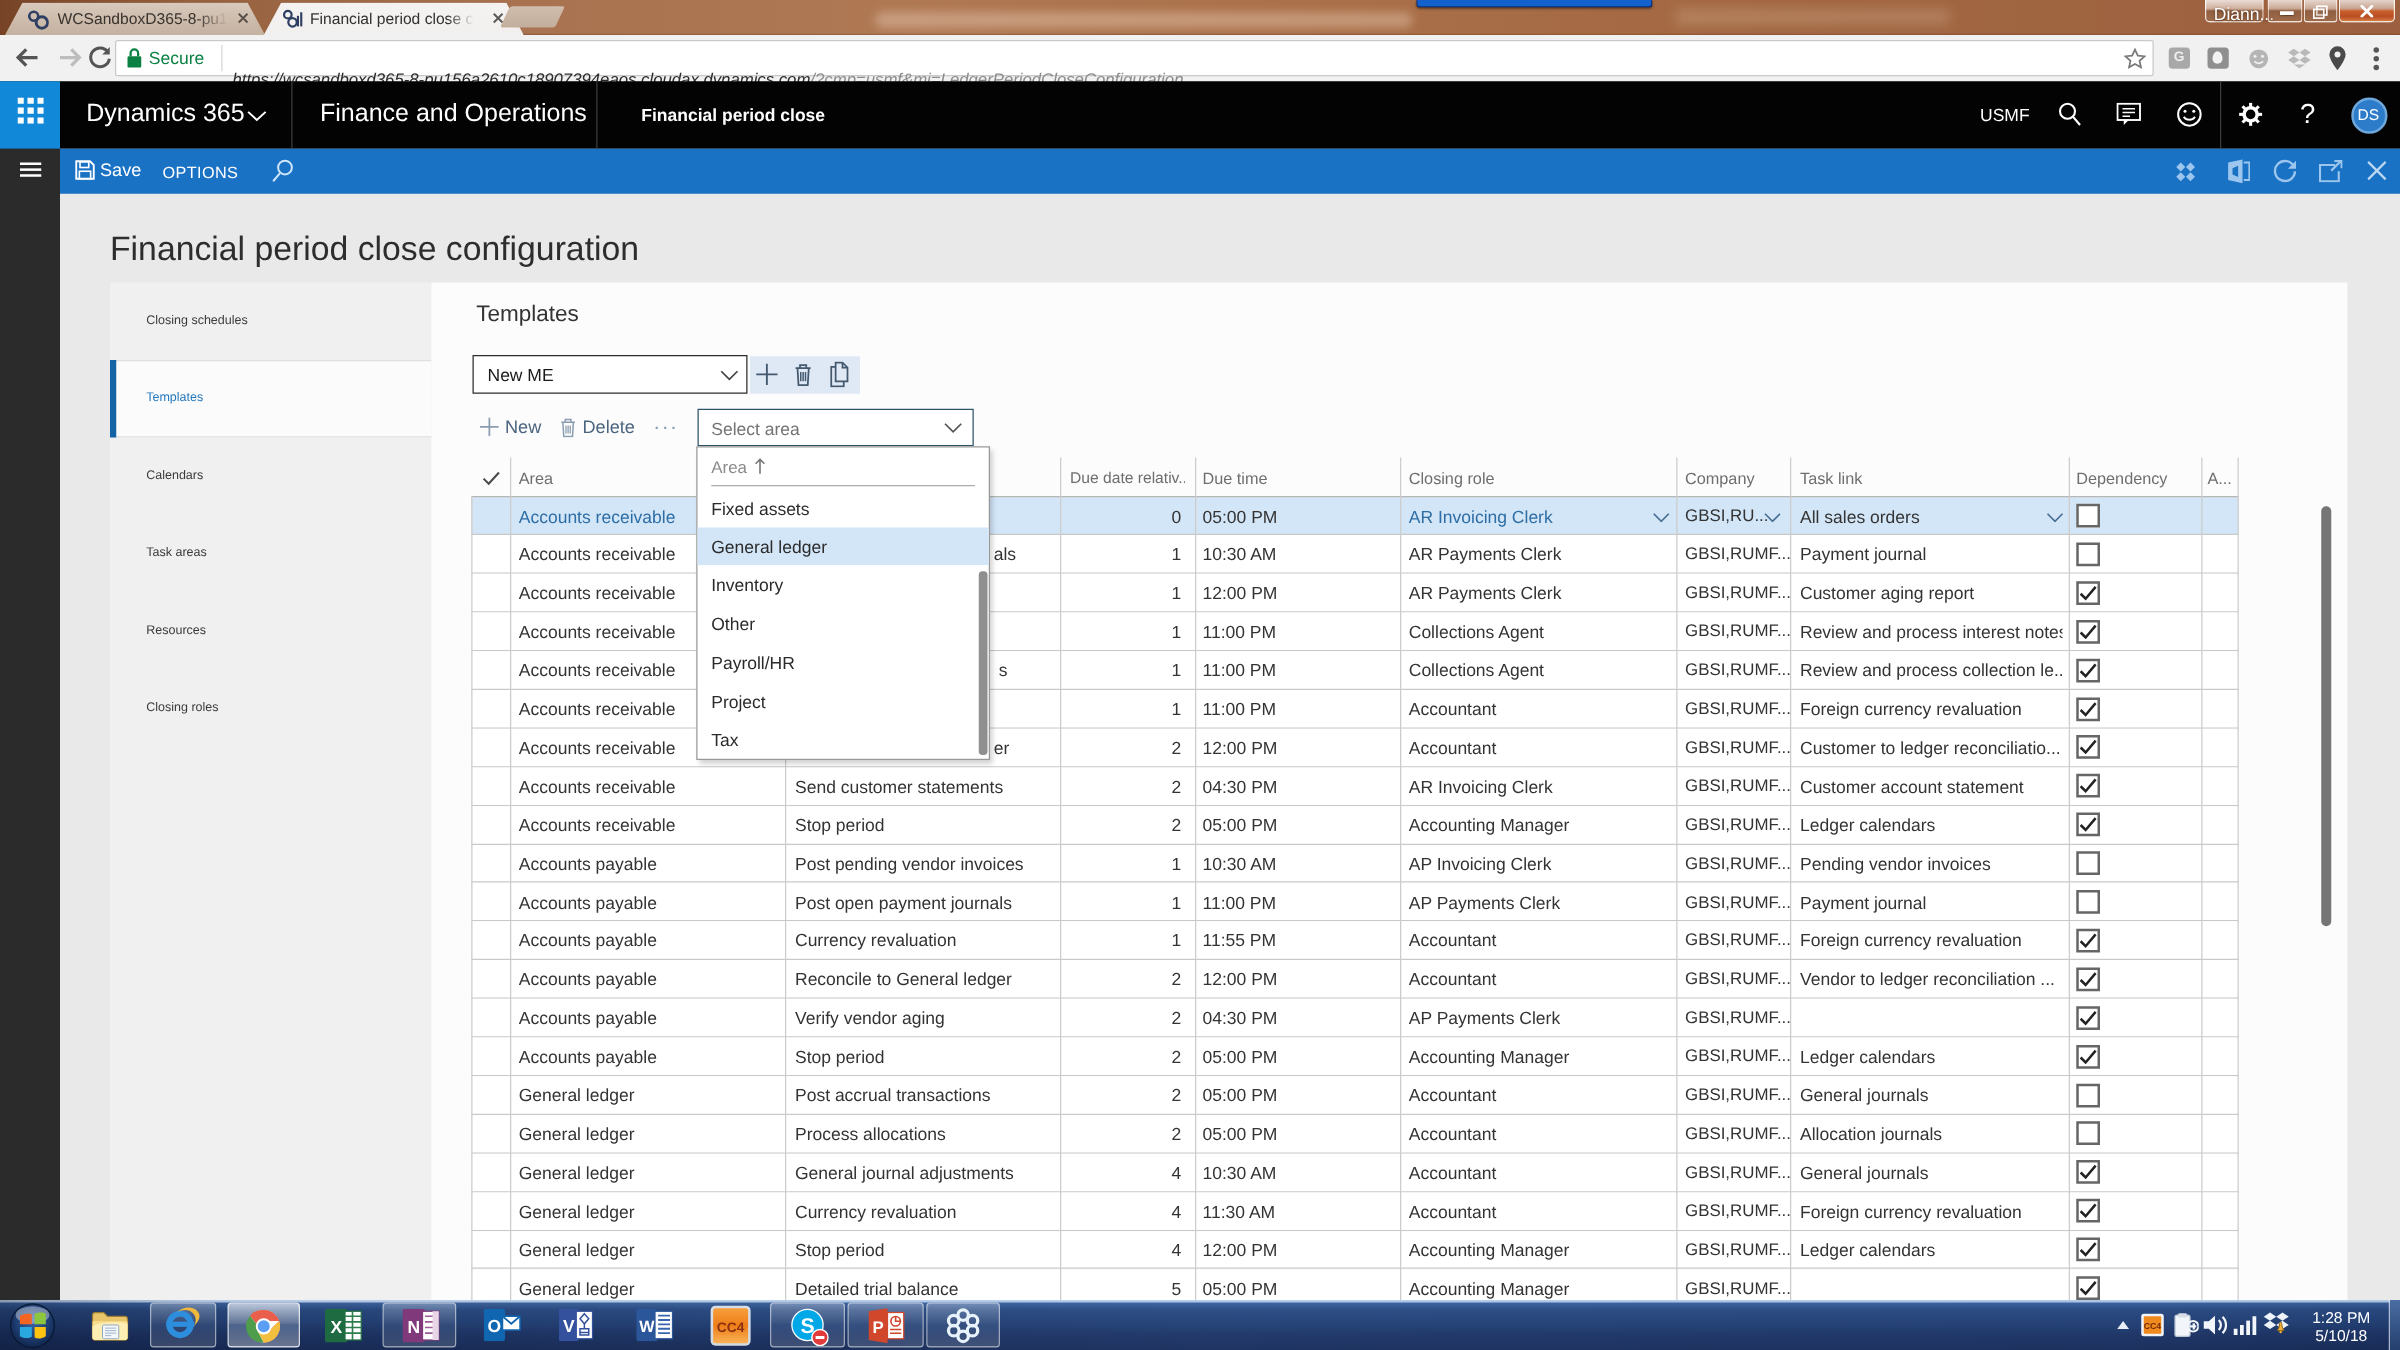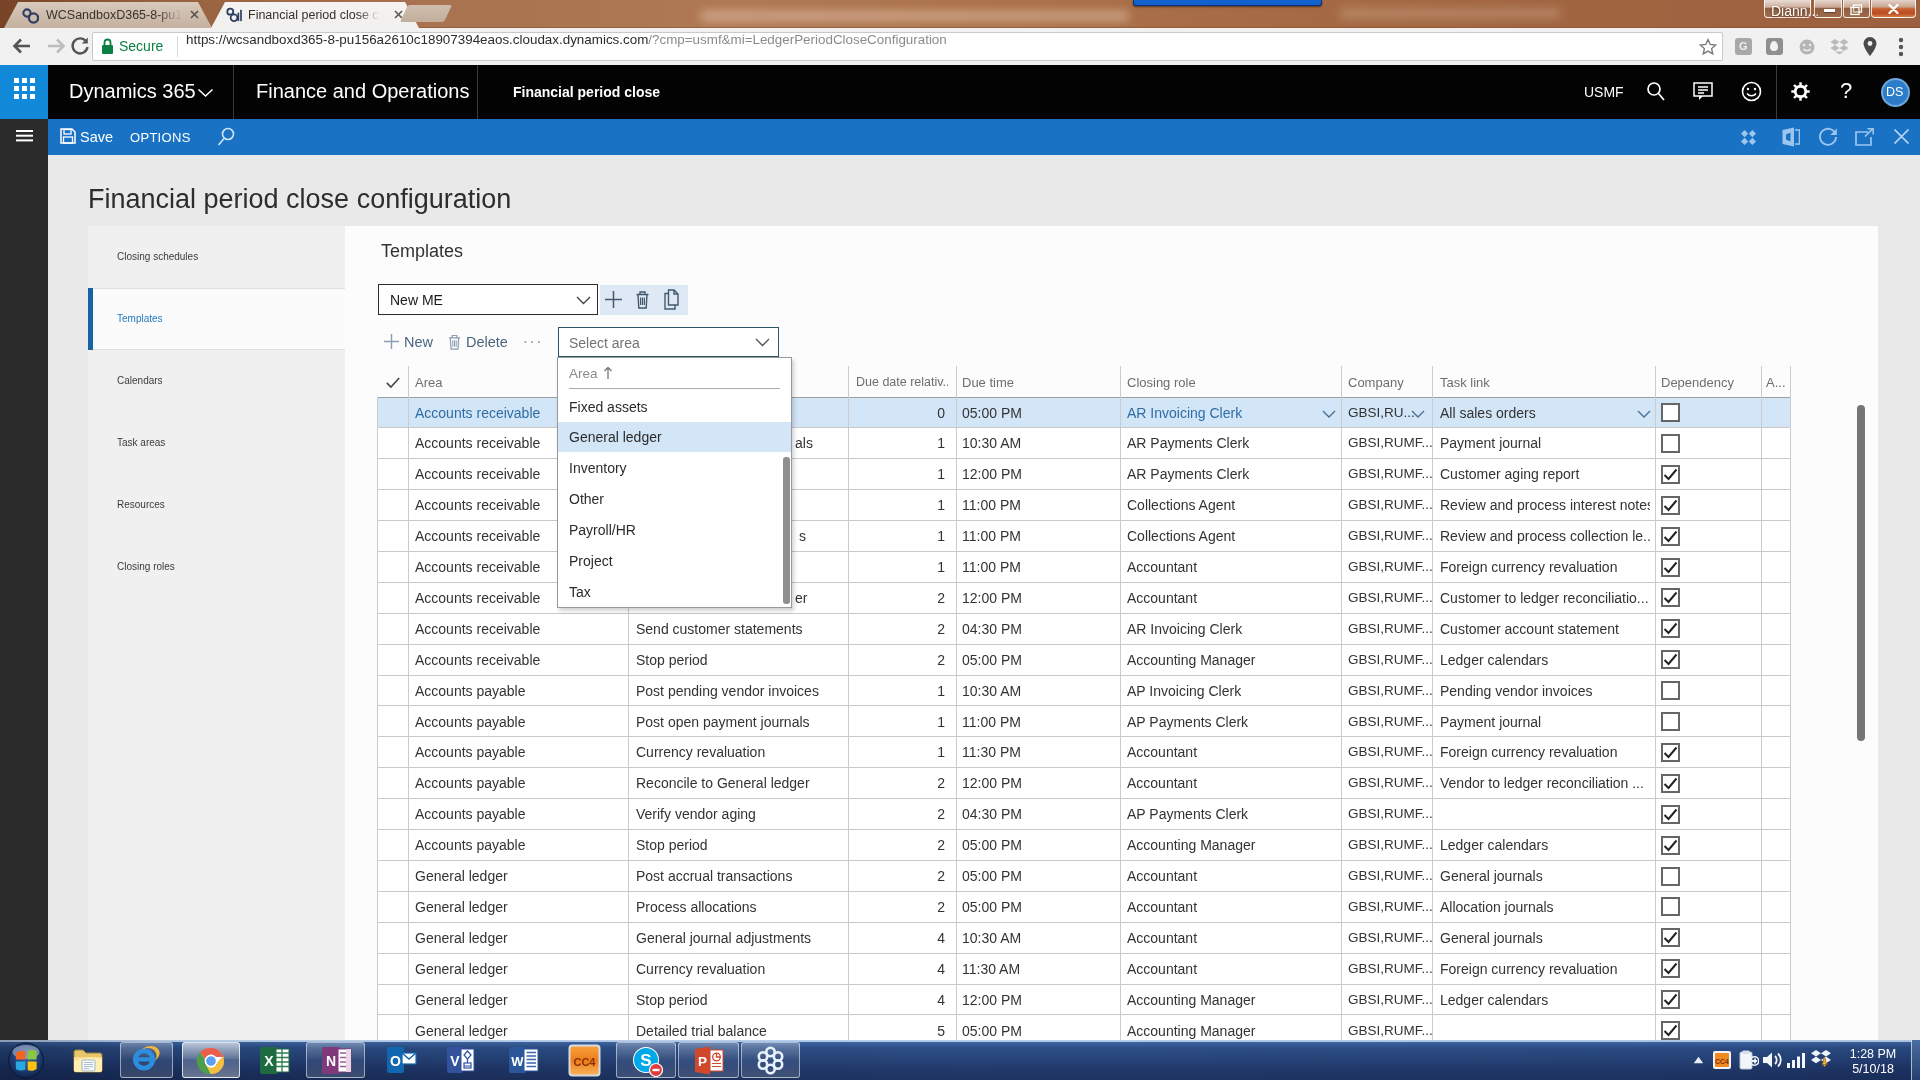--- a/index.html
+++ b/index.html
@@ -71,21 +71,21 @@
       <path d="M16.5 6 A 7.5 7.5 0 1 0 17.5 11" stroke="#555" stroke-width="2.4" fill="none"></path>
       <path d="M17.8 1.5 L17.8 7.5 L11.8 7.5 Z" fill="#555"></path>
     </svg>
 <div class="a" style="left:92px;top:32px;width:1631px;height:29px;background:#fff;border:1px solid #c9c9c9;border-radius:2px;"></div>
 <svg class="a" style="left:101px;top:38px;" width="13" height="17" viewBox="0 0 13 17">
       <rect x="1" y="7" width="11" height="9" rx="1" fill="#0a8043"></rect>
       <path d="M3.5 7 V4.5 A3 3 0 0 1 9.5 4.5 V7" stroke="#0a8043" stroke-width="1.8" fill="none"></path>
     </svg>
 <div class="tx" style="left:119px;top:38px;font-size:14px;color:#0a8043;">Secure</div>
 <div class="a" style="left:177px;top:36px;width:1px;height:21px;background:#d6d6d6;"></div>
-<div class="tx" style="left:186px;top:32px;font-size:13.4px;color:#2b2b2b;">https://wcsandboxd365-8-pu156a2610c18907394eaos.cloudax.dynamics.com<span style="color:#8b8b8b;">/?cmp=usmf&amp;mi=LedgerPeriodCloseConfiguration</span></div>
+<div class="tx" style="left:186px;top:56px;font-size:13.4px;color:#2b2b2b;font-style:italic;">https://wcsandboxd365-8-pu156a2610c18907394eaos.cloudax.dynamics.com<span style="color:#8b8b8b;">/?cmp=usmf&amp;mi=LedgerPeriodCloseConfiguration</span></div>
 <svg class="a" style="left:1699px;top:38px;" width="18" height="18" viewBox="0 0 20 20">
       <path d="M10 1.8 L12.5 7.2 L18.5 7.8 L14 11.8 L15.3 17.6 L10 14.6 L4.7 17.6 L6 11.8 L1.5 7.8 L7.5 7.2 Z" fill="none" stroke="#777" stroke-width="1.5"></path>
     </svg>
 <div class="a" style="left:1735px;top:38px;width:17px;height:17px;background:#a8a8a8;border-radius:3px;"></div>
 <div class="tx" style="left:1739px;top:40px;font-size:11px;color:#efefef;font-weight:bold;">G</div>
 <div class="a" style="left:1766px;top:38px;width:17px;height:17px;background:#8f8f8f;border-radius:3px;"></div>
 <div class="a" style="left:1770px;top:41px;width:8px;height:10px;background:#f2f2f2;border-radius:50% 50% 50% 50%/60% 60% 40% 40%;"></div>
 <svg class="a" style="left:1798px;top:38px;" width="18" height="18" viewBox="0 0 18 18">
       <circle cx="9" cy="9" r="7.5" fill="#b5b5b5"></circle>
       <circle cx="6" cy="7" r="1.2" fill="#f1f1f1"></circle>
@@ -397,21 +397,21 @@
       <div class="cell" style="left:585px;width:150px;">11:00 PM</div>
       <div class="cell" style="left:750px;width:190px;color:#333;">AP Payments Clerk</div>
       <div class="cell" style="left:971px;width:84px;font-size:13.5px;">GBSI,RUMF...</div>
       <div class="cell" style="left:1063px;width:210px;">Payment journal</div>
       <div class="cbx" style="top:5.5px;"></div>
     </div>
     <div class="row" style="top:737.4px;background:#fff;">
       <div class="cell" style="left:38px;width:180px;color:#333;">Accounts payable</div>
       <div class="cell" style="left:259px;width:200px;">Currency revaluation</div>
       <div class="cell" style="left:508px;width:60px;text-align:right;">1</div>
-      <div class="cell" style="left:585px;width:150px;">11:30 PM</div>
+      <div class="cell" style="left:585px;width:150px;">11:55 PM</div>
       <div class="cell" style="left:750px;width:190px;color:#333;">Accountant</div>
       <div class="cell" style="left:971px;width:84px;font-size:13.5px;">GBSI,RUMF...</div>
       <div class="cell" style="left:1063px;width:210px;">Foreign currency revaluation</div>
       <div class="cbx" style="top:5.5px;">
         <svg width="15" height="15" viewBox="0 0 15 15" style="position:absolute;left:0;top:0;">
           <path d="M1.5 8 L5.5 12 L13.5 2.5" stroke="#222" stroke-width="2" fill="none"></path>
         </svg>
       </div>
     </div>
     <div class="row" style="top:768.3px;background:#fff;">

